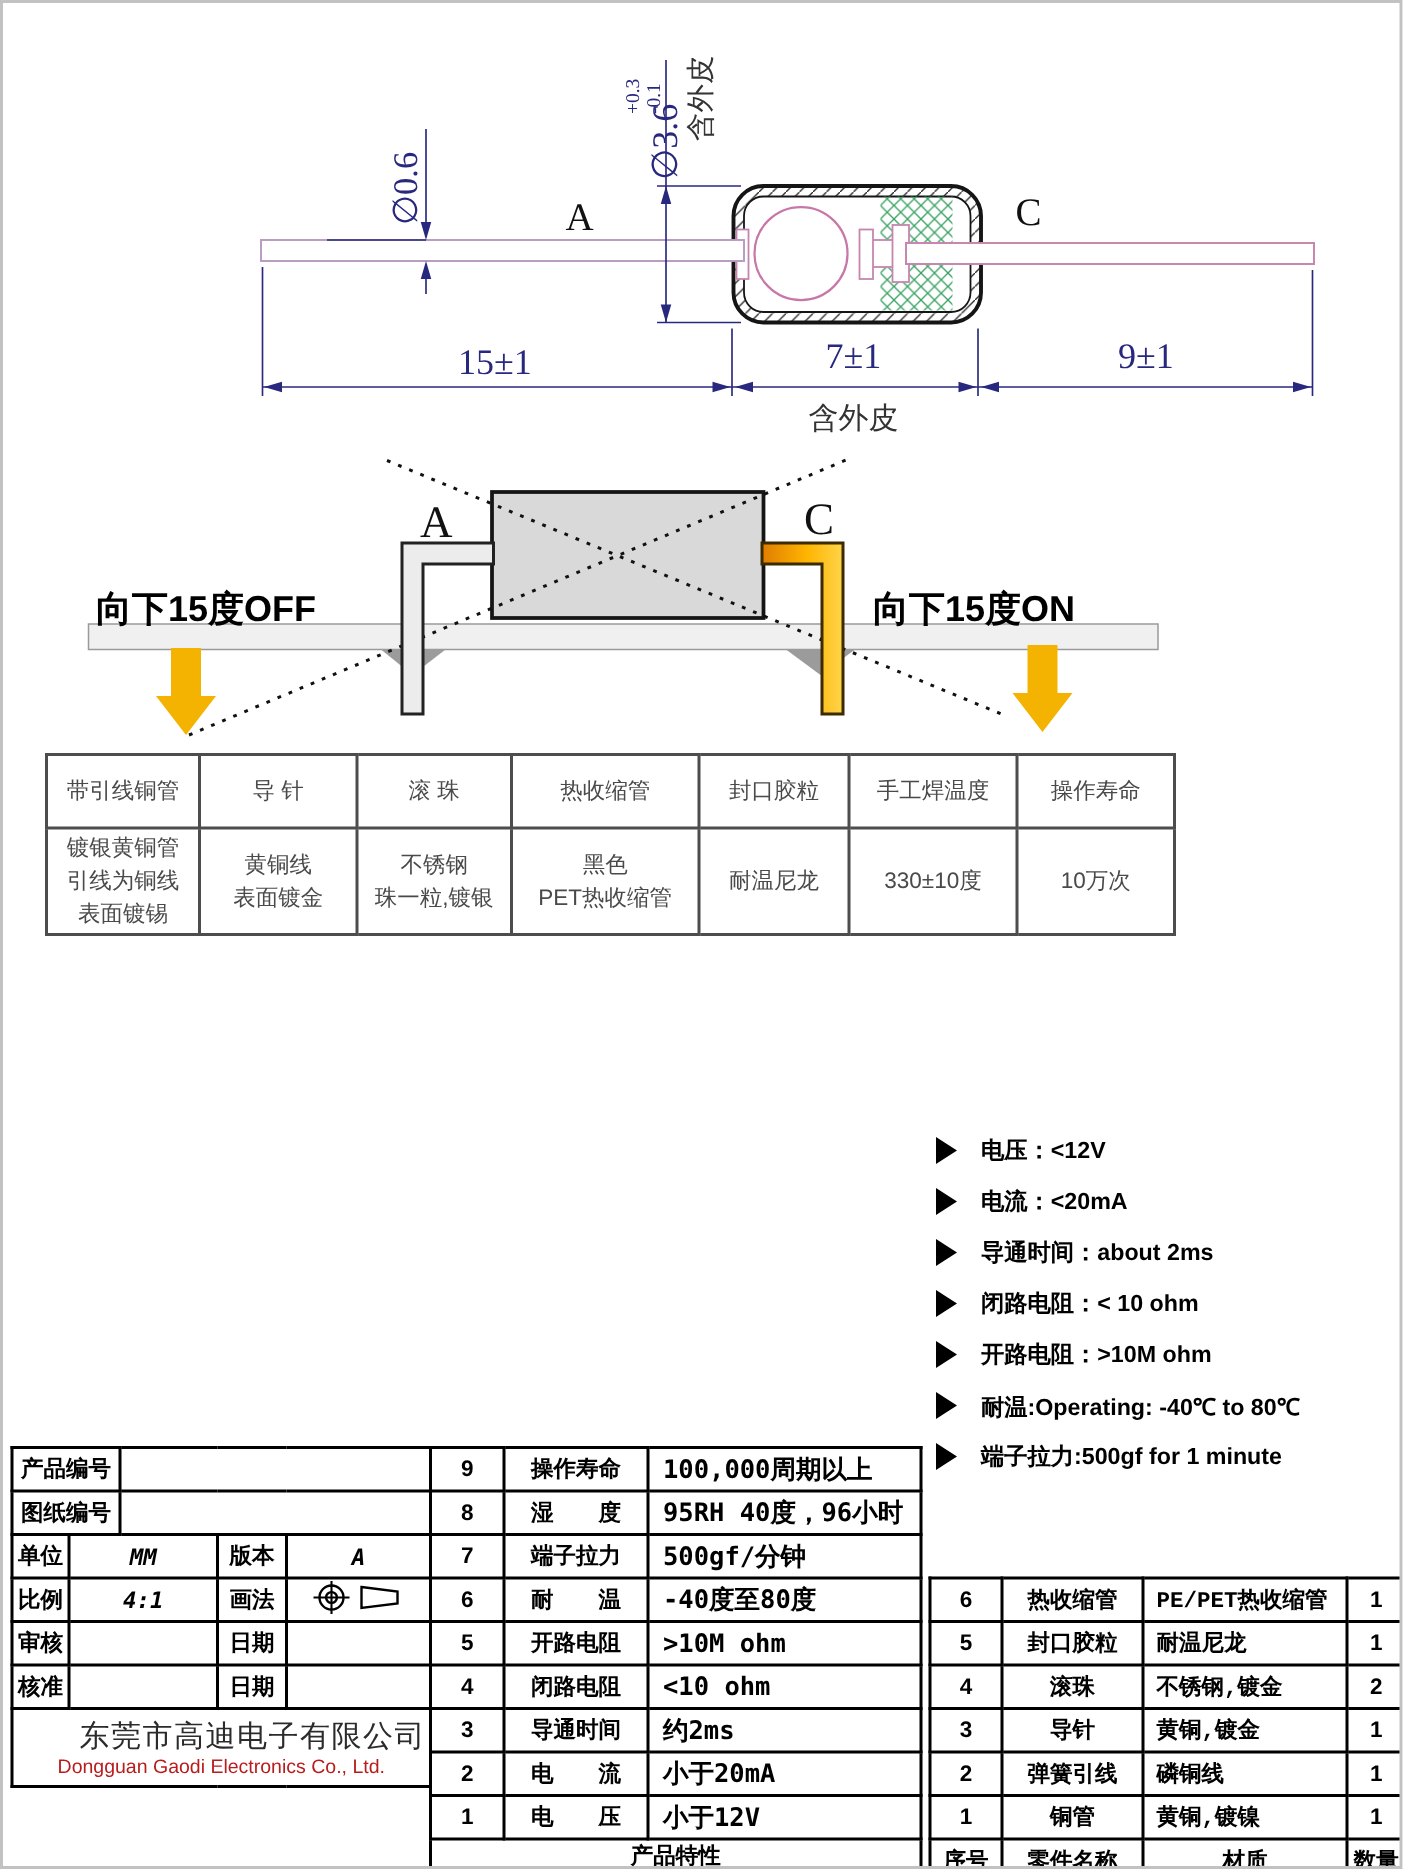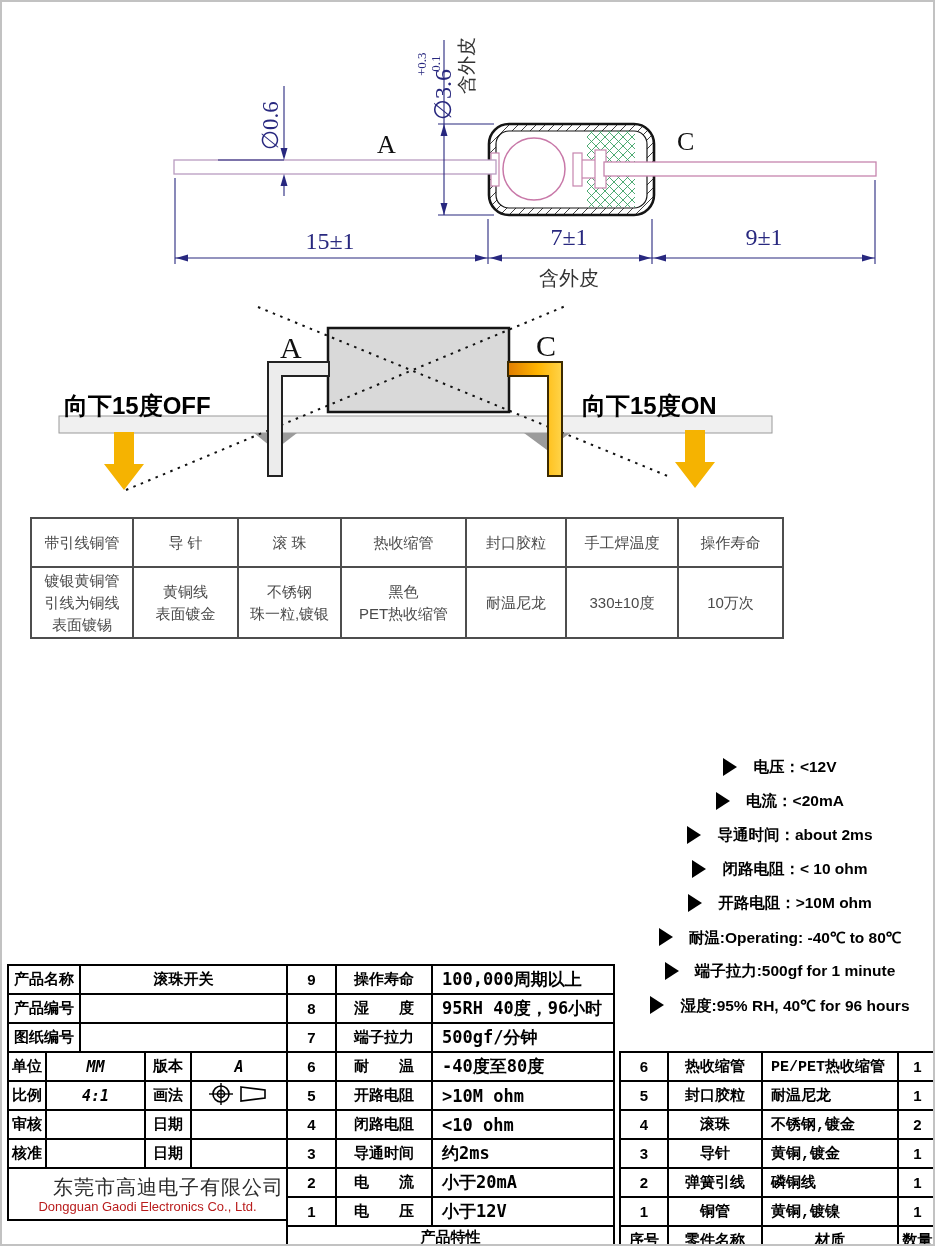--- a/index.html
+++ b/index.html
@@ -4,21 +4,21 @@
 <style>
   html,body{margin:0;padding:0;background:#e8e8e8;}
   #page{position:relative;width:935px;height:1246px;background:#fff;
         border:2px solid #c2c2c2;box-sizing:border-box;overflow:hidden;
         font-family:"Liberation Sans",sans-serif;}
   svg text{font-family:"Liberation Serif",serif;}
   .abs{position:absolute;}
 
   
   table{border-collapse:collapse;table-layout:fixed;}
-  #comp-table{left:28px;top:515px;width:752px;color:#4a4a4a;}
+  #comp-table{left:28px;top:500px;width:752px;color:#4a4a4a;}
   #comp-table td{border:2px solid #4d4d4d;text-align:center;vertical-align:middle;
                  font-size:15px;white-space:pre-line;line-height:1.45;padding:2px;}
   #comp-table .hd{height:49px;font-size:15.5px;}
   #comp-table .vl{height:68px;margin-left:28px;}
 
   
   .blk td{border:2px solid #000;font-weight:bold;color:#000;
           text-align:center;vertical-align:middle;padding:0 2px;font-size:15px;
           overflow:hidden;white-space:nowrap;}
   #title-block{left:5px;top:962px;width:279px;}
@@ -30,21 +30,21 @@
   #parts-table{left:617px;top:1049px;width:317px;}
   #parts-table tr{height:29px;}
   #parts-table .mcell{text-align:left;padding-left:8px;font-family:Liberation Mono, monospace;}
   #parts-table .ft td{height:23px;}
   .company-cell{text-align:center;}
   .company-cn{font-size:20px;font-weight:normal;color:#2b2b2b;letter-spacing:1px;line-height:1.2;margin-top:2px;text-align:right;}
   .company-en{font-size:13px;font-weight:normal;color:#b91c1c;line-height:1.2;}
 
   
   #spec-list{left:622px;top:748px;width:312px;}
-  .spec-item{display:flex;align-items:center;height:34px;justify-content:center;}
+  .spec-item{display:flex;align-items:center;height:34px;}
   .tri{width:0;height:0;border-left:14px solid #000;border-top:9px solid transparent;
        border-bottom:9px solid transparent;margin-right:16px;flex:none;}
   .spec-text{font-size:15.5px;font-weight:bold;color:#000;white-space:nowrap;}
 
   .date-cell{font-family:"DejaVu Sans Mono",monospace;font-size:14px;}
   .mono{font-family:"DejaVu Sans Mono",monospace;font-style:italic;}
 </style>
 </head>
 <body>
 
@@ -208,39 +208,31 @@
         <span class="spec-text">开路电阻：&gt;10M ohm</span>
       </div>
     <div class="spec-item">
         <span class="tri"></span>
         <span class="spec-text">耐温:Operating: -40℃ to 80℃</span>
       </div>
     <div class="spec-item">
         <span class="tri"></span>
         <span class="spec-text">端子拉力:500gf for 1 minute</span>
       </div>
-    <div class="spec-item">
-        <span class="tri"></span>
-        <span class="spec-text">湿度:95% RH, 40℃ for 96 hours</span>
-      </div>
   </div>
 
   <table id="title-block" class="blk abs">
     <colgroup>
         <col style="width:38px">
         <col style="width:34px">
         <col style="width:65px">
         <col style="width:46px">
         <col style="width:96px">
       </colgroup>
     <tbody>
-        <tr>
-      <td colspan="2">产品名称</td>
-      <td colspan="3">滚珠开关</td>
-    </tr>
     <tr>
       <td colspan="2">产品编号</td>
       <td colspan="3"></td>
     </tr>
     <tr>
       <td colspan="2">图纸编号</td>
       <td colspan="3"></td>
     </tr>
     <tr>
       <td>单位</td>

